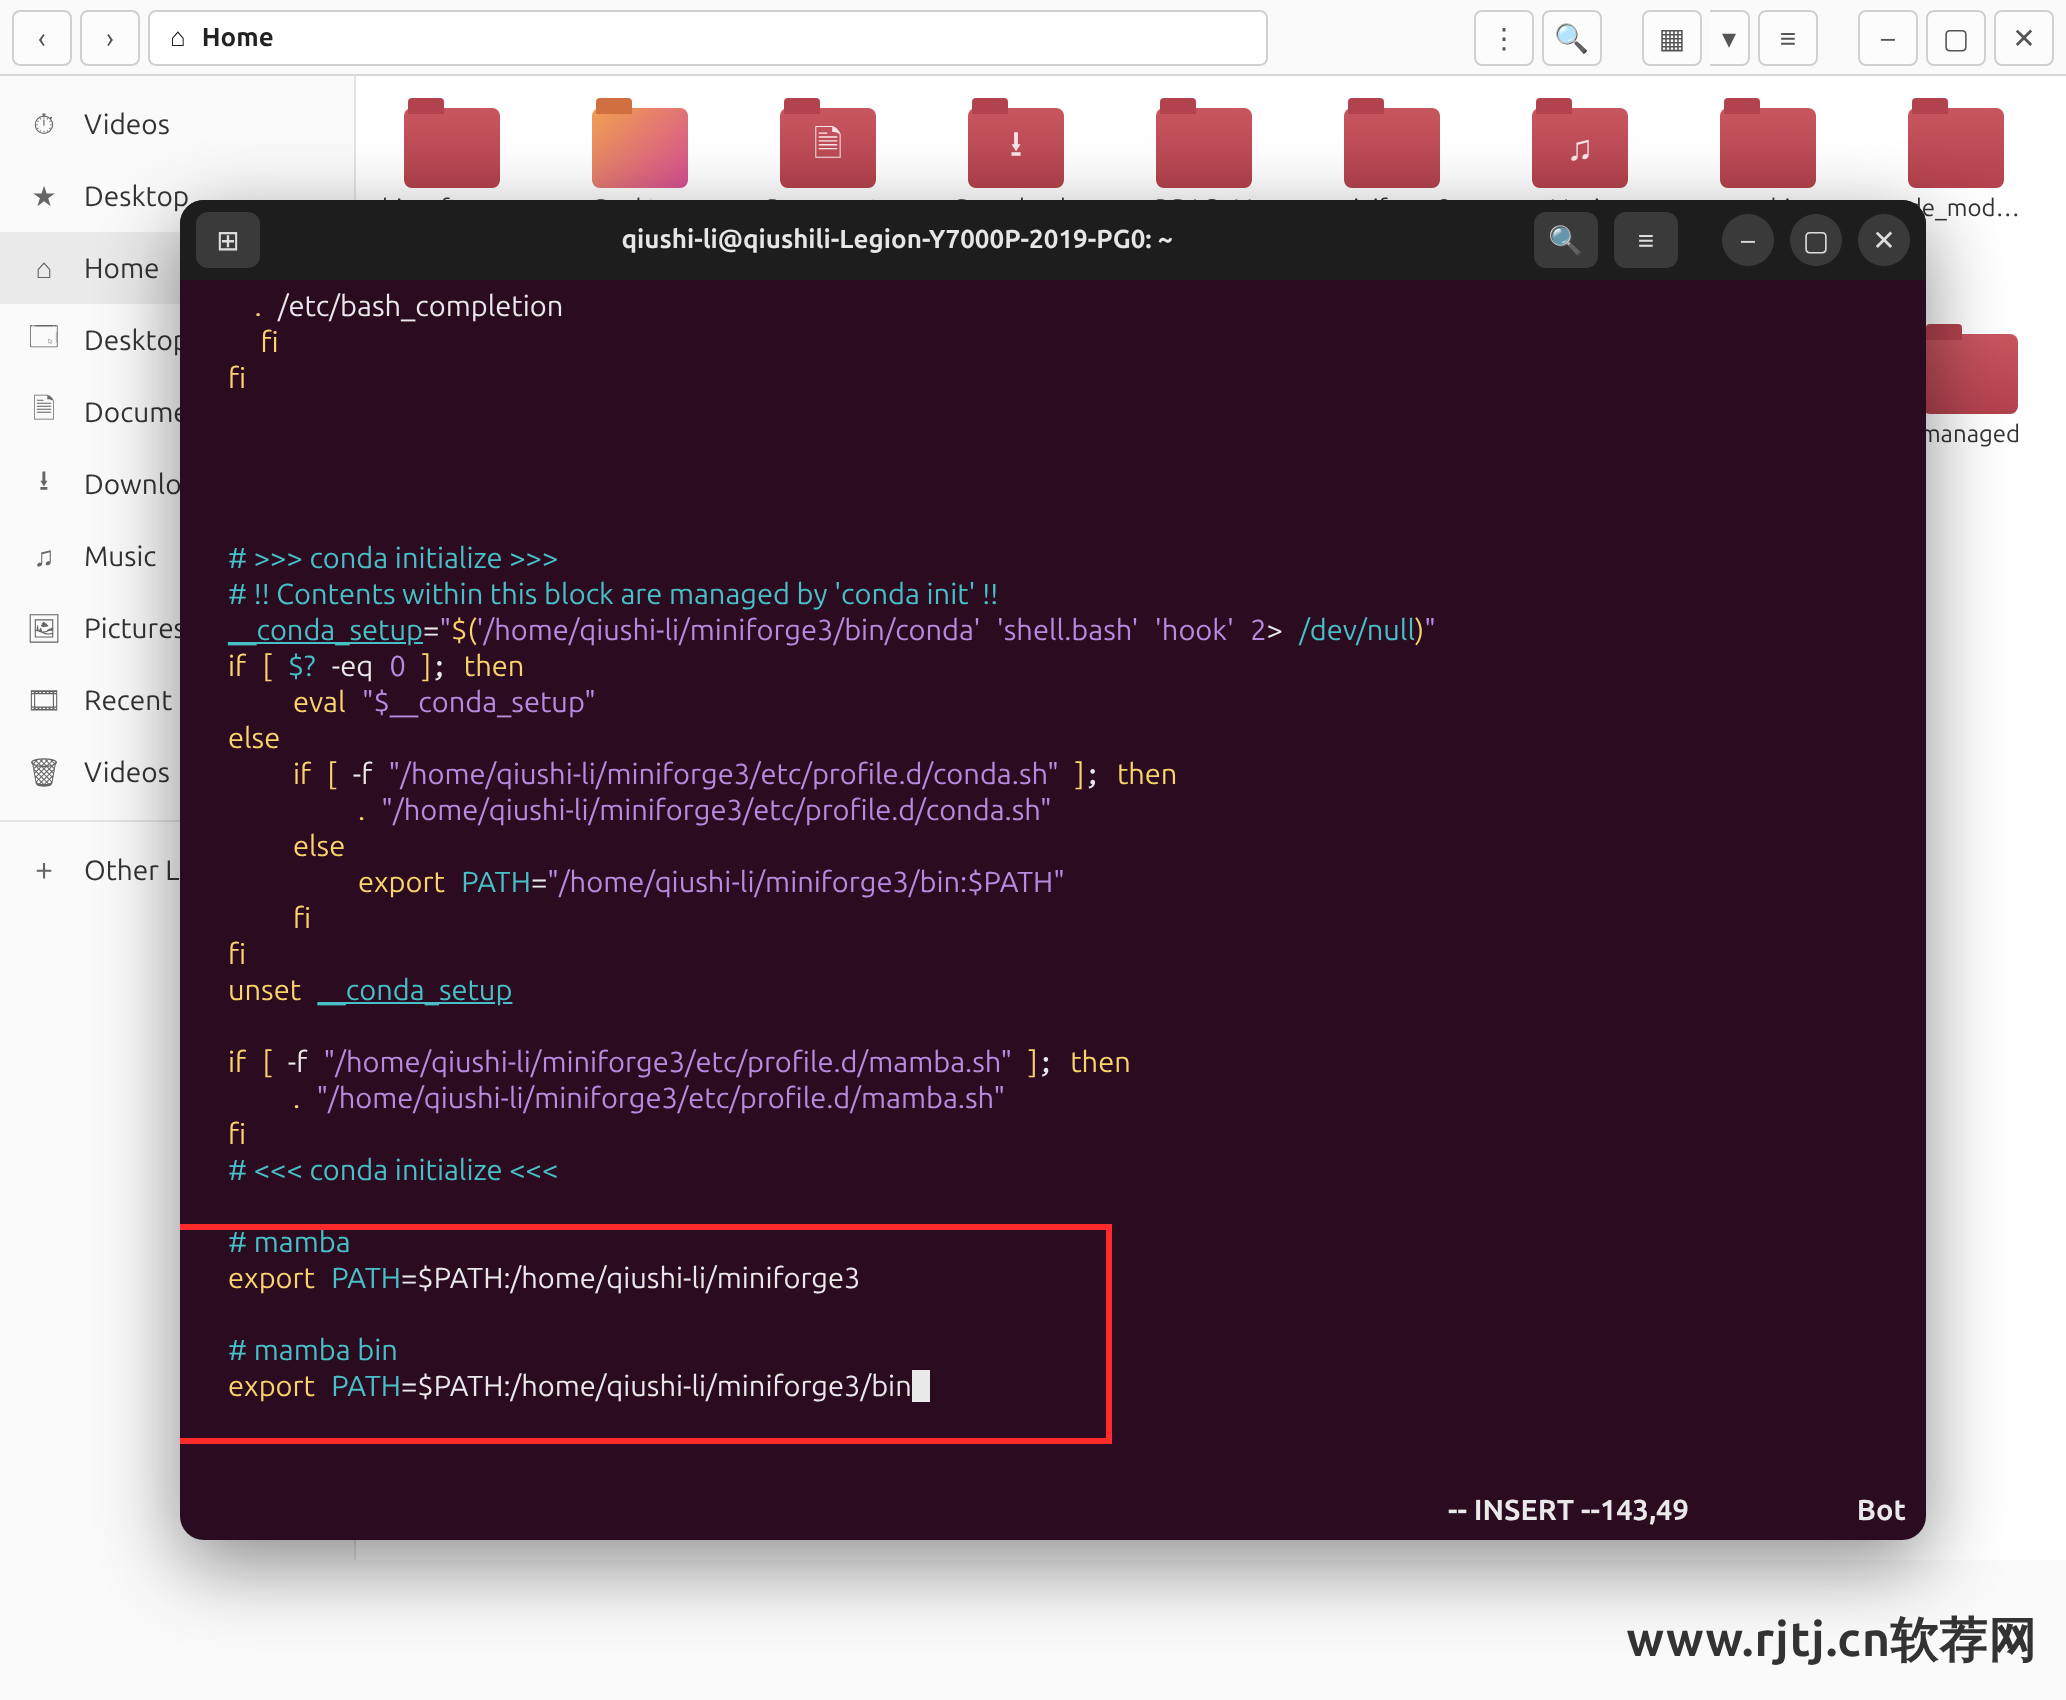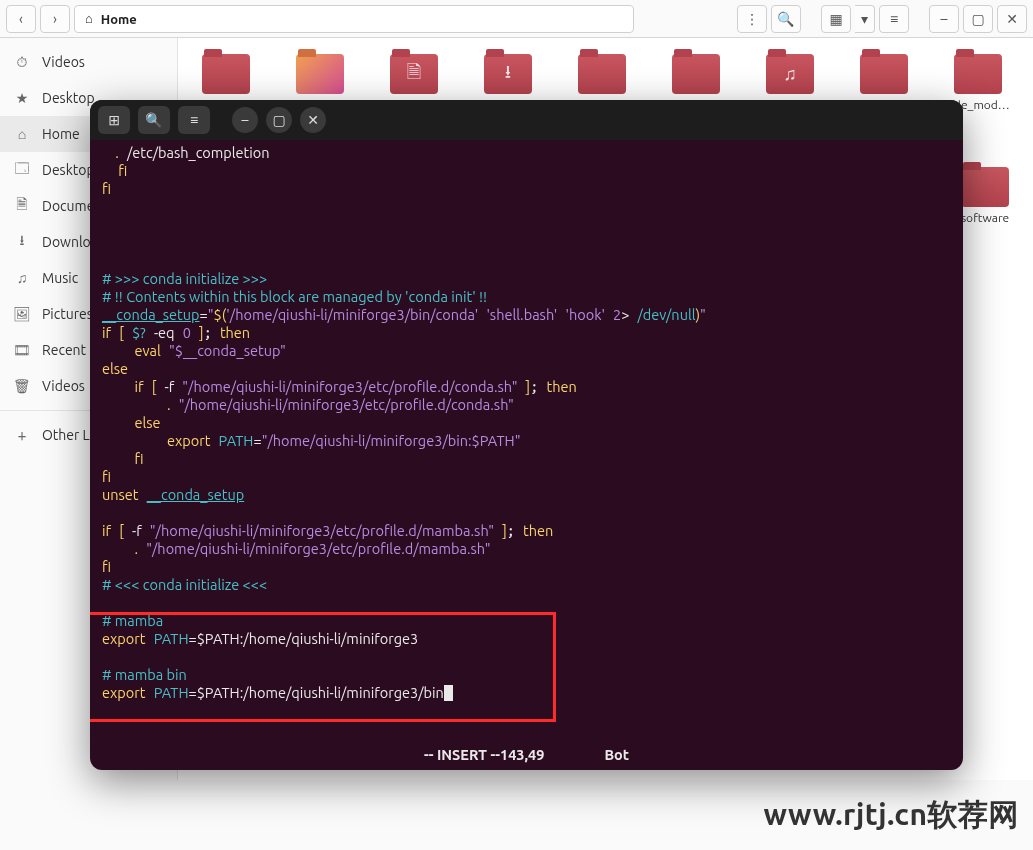--- a/index.html
+++ b/index.html
@@ -64,44 +64,44 @@
     gap: 8px; color: #e6e6e6; font-size: 13px;
   }
   .ttb-btn {
     width: 32px; height: 28px; border-radius: 6px; background: #3a3a3a;
     display: flex; align-items: center; justify-content: center; color: #ddd; font-size: 14px;
   }
   .ttb-btn.round { width:26px; height:26px; border-radius:50%; }
   .ttb-btn.close { background:#3a3a3a; }
   .ttb-title { flex: 1; text-align: center; font-weight: 600; }
   .term-body {
-    flex: 1; padding: 4px 10px 6px 12px;
+    flex: 1; padding: 4px 10px 6px 24px;
     font-family: "Ubuntu Mono", "DejaVu Sans Mono", monospace; font-size: 14.5px;
     line-height: 18px; color: #e9e9e9; white-space: pre; position: relative; overflow: hidden;
   }
   .c-cmt { color: #47c0c7; }          
   .c-kw  { color: #f9d36b; }          
   .c-id  { color: #47c0c7; }          
   .c-str { color: #b88ae0; }          
   .c-op  { color: #e9e9e9; }
   .c-num { color: #b88ae0; }
   .c-nul { color: #47c0c7; }
   .c-var { color: #47c0c7; text-decoration: underline; }
   .cursor { display:inline-block; width:9px; height:16px; background:#e9e9e9; vertical-align:text-bottom; }
   .term-status {
     position: absolute; left: 10px; right: 10px; bottom: 6px;
-    display: flex; justify-content: center;
+    display: flex; justify-content: flex-end;
     font-family: "Ubuntu Mono", monospace; font-size: 14.5px; color: #e9e9e9; font-weight: 600;
   }
   .highlight-box {
     position: absolute; border: 3px solid #ff2a2a; pointer-events: none;
   }
 
   .watermark {
-    position: absolute; right: 14px; bottom: 14px; font-size: 30px; font-weight: 600;
+    position: absolute; right: 14px; bottom: 14px; font-size: 24px; font-weight: 600;
     color: #333; letter-spacing: .5px;
   }
 </style>
 </head>
 <body>
 
 <div class="fm">
   <div class="fm-toolbar">
     <div class="tb-btn">‹</div>
     <div class="tb-btn">›</div>
@@ -210,29 +210,30 @@
           <div class="folder-icon"></div>
           <span class="label">ncbi</span>
         </div>
         <div class="folder">
           <div class="folder-icon"></div>
           <span class="label">node_modules</span>
         </div>
         <div style="flex-basis: 100%; height: 40px;"></div>
         <div class="folder" style="margin-left: auto;">
           <div class="folder-icon"></div>
-          <span class="label">software</span>
+          <span class="label">managed</span>
         </div>
       </div>
   </div>
 </div>
 
 <div class="term">
   <div class="term-titlebar">
     <div class="ttb-btn">⊞</div>
+    <div class="ttb-title">qiushi-li@qiushili-Legion-Y7000P-2019-PG0: ~</div>
     <div class="ttb-btn">🔍</div>
     <div class="ttb-btn">≡</div>
     <div style="width:6px"></div>
     <div class="ttb-btn round">–</div>
     <div class="ttb-btn round">▢</div>
     <div class="ttb-btn round close">✕</div>
   </div>
 
   <div class="term-body"><span>    </span><span class="c-kw">.</span> <span>/etc/bash_completion</span>
   <span class="c-kw">fi</span>
@@ -263,21 +264,21 @@
 <span class="c-cmt"># mamba</span>
 <span class="c-kw">export</span> <span class="c-id">PATH</span><span>=$PATH:/home/qiushi-li/miniforge3</span>
 
 <span class="c-cmt"># mamba bin</span>
 <span class="c-kw">export</span> <span class="c-id">PATH</span><span>=$PATH:/home/qiushi-li/miniforge3/bin</span><span class="cursor"></span>
 
     <div class="highlight-box" style="left:-4px; top:472px; width:470px; height:110px;"></div>
 
     <div class="term-status">
       <span>-- INSERT --</span>
-      <span style="display:flex; gap:60px">
+      <span style="display:flex; gap:84px">
         <span>143,49</span>
         <span>Bot</span>
       </span>
     </div>
   </div>
 </div>
 
 <div class="watermark">www.rjtj.cn软荐网</div>
 
 </body></html>

